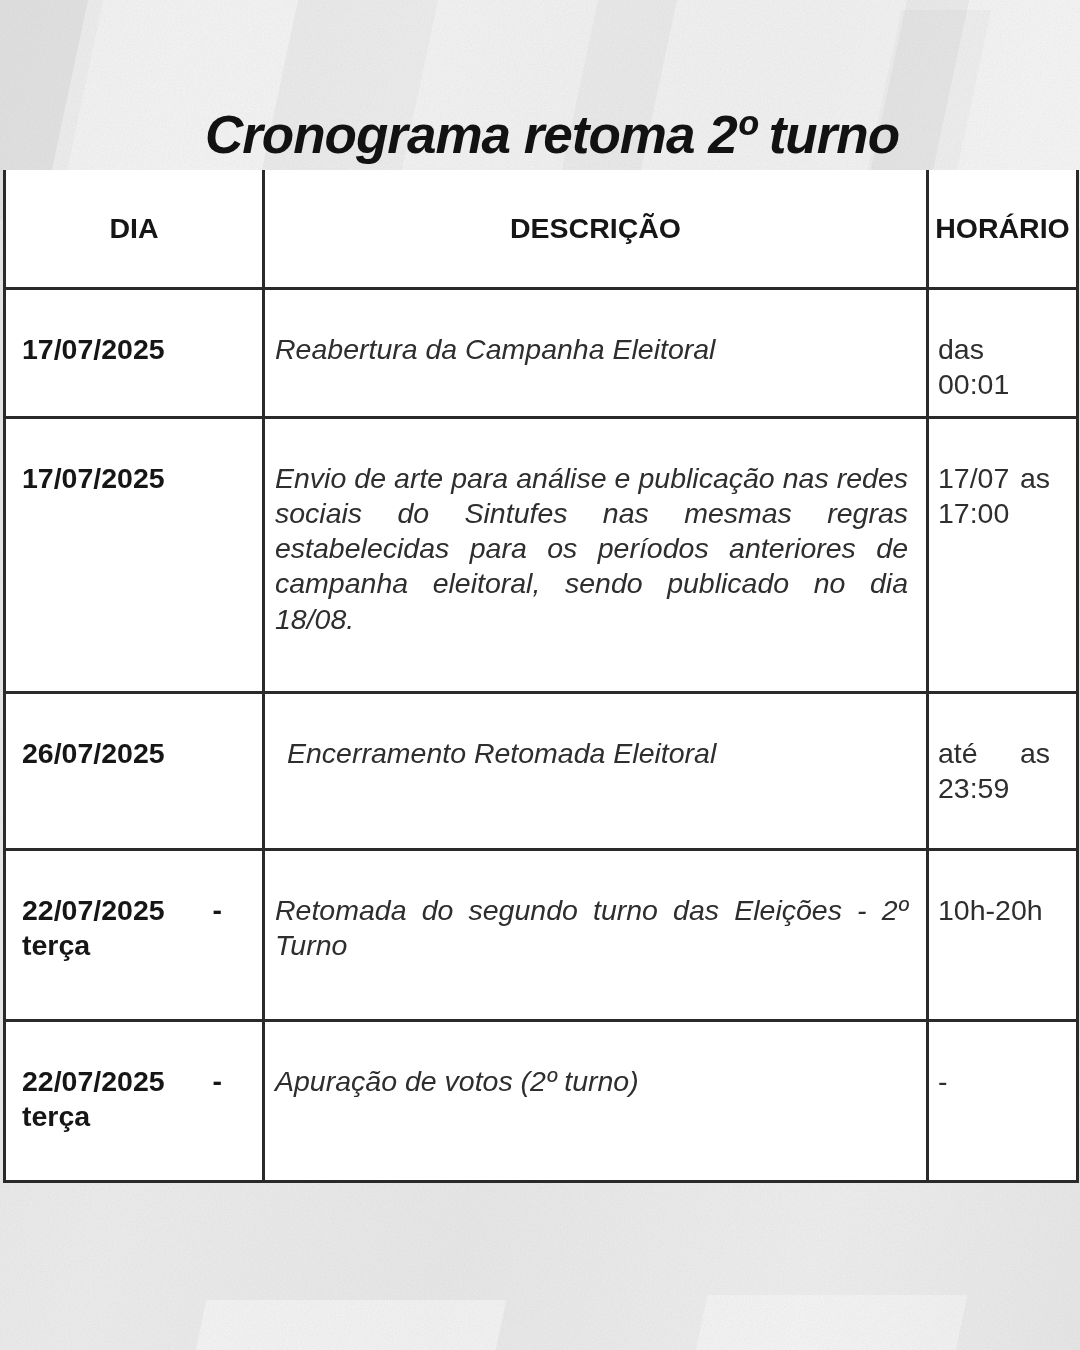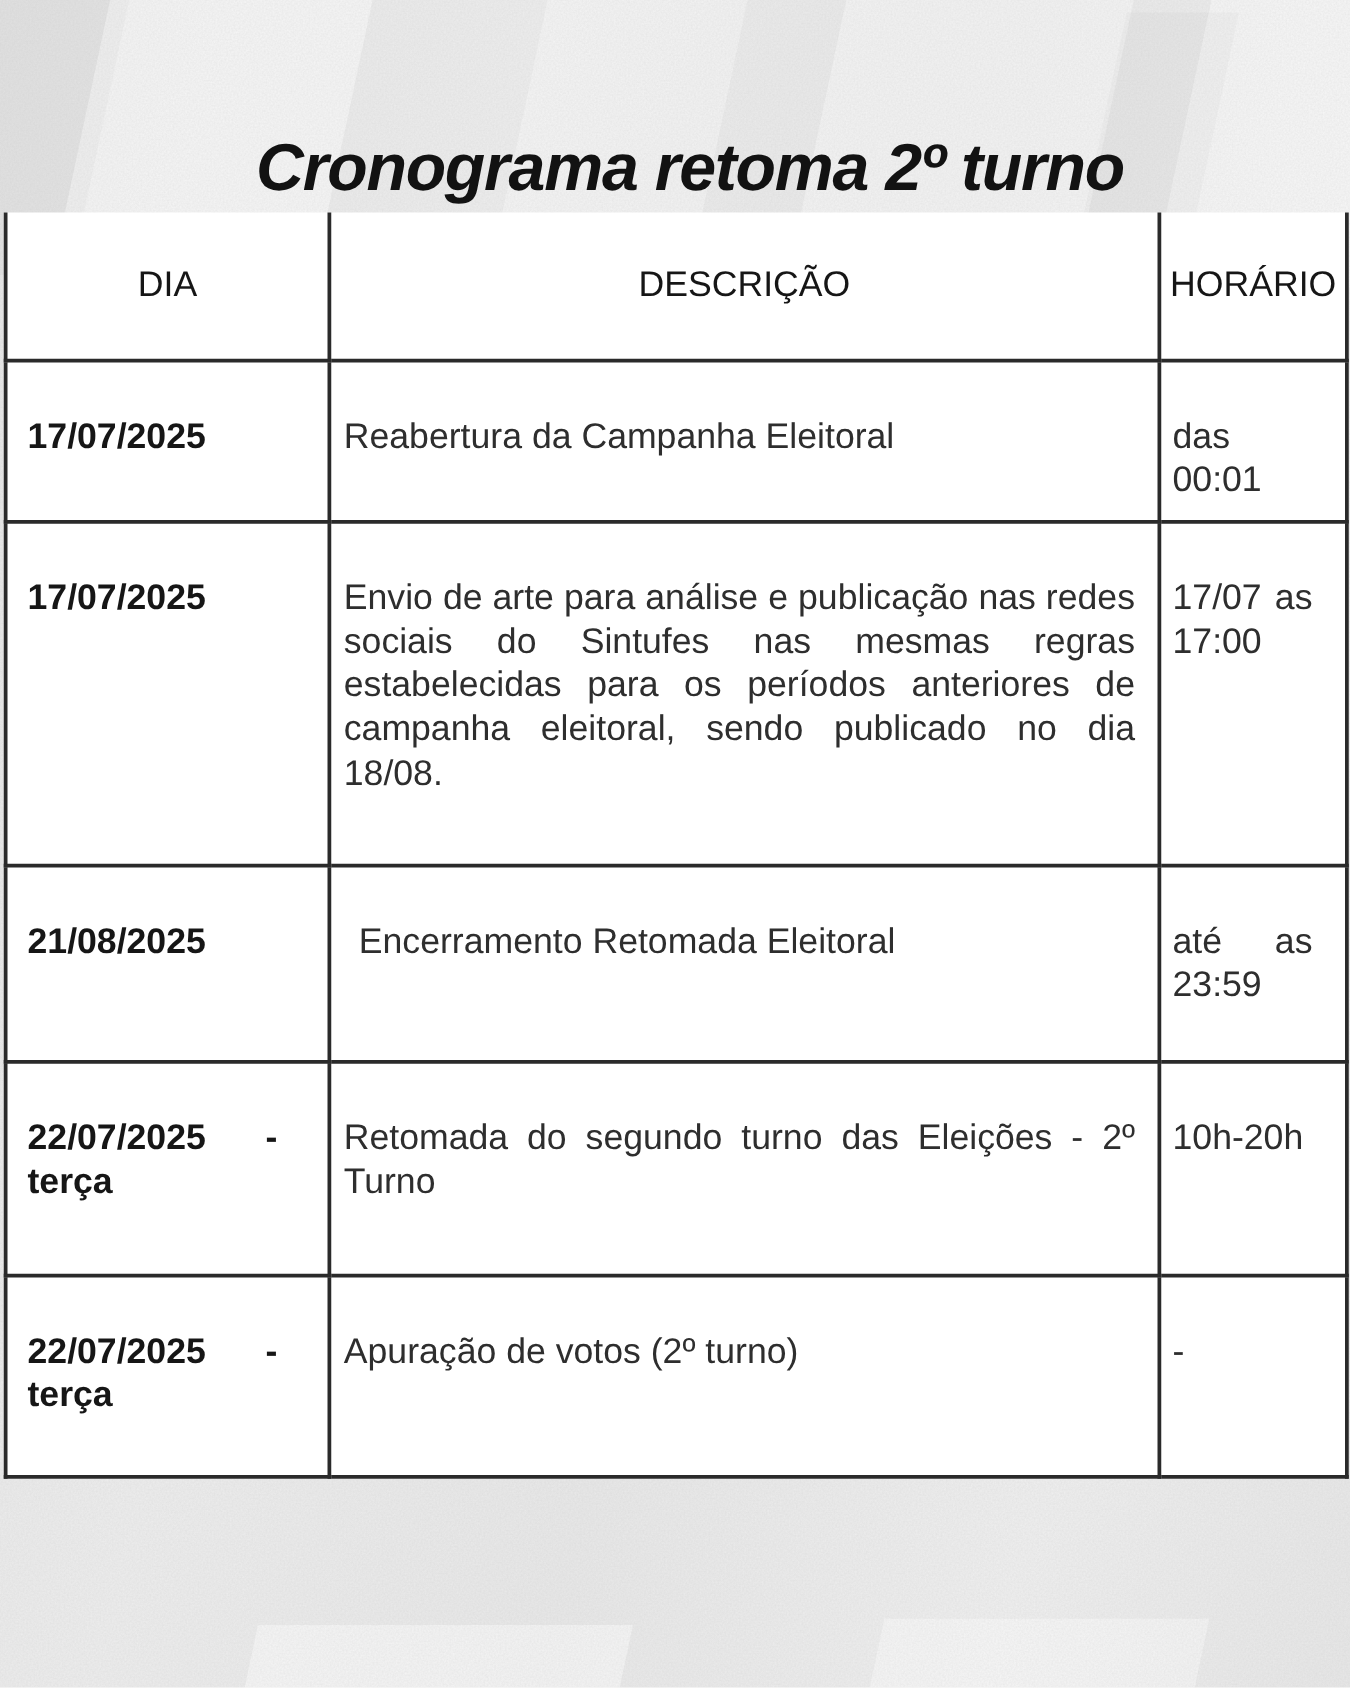--- a/index.html
+++ b/index.html
@@ -69,21 +69,21 @@
   table.schedule th, table.schedule td {
     border: 3px solid #2a2a2a;
     vertical-align: top;
     overflow: hidden;
   }
   
   table.schedule thead th { border-top: none; vertical-align: middle; }
   table.schedule tr.last td { border-bottom: none; }
 
   th.h {
-    font-weight: normal;
+    font-weight: bold;
     text-align: center;
     color: #161616;
     padding: 0 4px;
     white-space: nowrap;
   }
   tr.hrow { height: 118px; }
   tr.r1 { height: 129px; }
   tr.r2 { height: 275px; }
   tr.r3 { height: 157px; }
   tr.r4 { height: 171px; }
@@ -93,20 +93,21 @@
   td.dia {
     font-weight: bold;
     color: #161616;
     text-align: justify;
     padding: 42px 40px 8px 16px;
     margin-top: 21px;
   }
   td.desc {
     text-align: justify;
     padding: 42px 18px 8px 10px;
+    font-style: italic;
   }
   td.desc.indent { padding-left: 22px; }
   td.hor {
     text-align: justify;
     padding: 42px 26px 8px 9px;
   }
 </style>
 </head>
 <body>
 
@@ -152,21 +153,21 @@
         <td class="dia">17/07/2025</td>
         <td class="desc">Reabertura da Campanha Eleitoral</td>
         <td class="hor">das 00:01</td>
       </tr>
       <tr class="r2">
         <td class="dia">17/07/2025</td>
         <td class="desc">Envio de arte para análise e publicação nas redes sociais do Sintufes nas mesmas regras estabelecidas para os períodos anteriores de campanha eleitoral, sendo publicado no dia 18/08.</td>
         <td class="hor">17/07 as 17:00</td>
       </tr>
       <tr class="r3">
-        <td class="dia">21/08/2025</td>
+        <td class="dia">26/07/2025</td>
         <td class="desc indent">Encerramento Retomada Eleitoral</td>
         <td class="hor">até as 23:59</td>
       </tr>
       <tr class="r4">
         <td class="dia">22/07/2025 - terça</td>
         <td class="desc">Retomada do segundo turno das Eleições - 2º Turno</td>
         <td class="hor">10h-20h</td>
       </tr>
       <tr class="r5">
         <td class="dia">22/07/2025 - terça</td>

